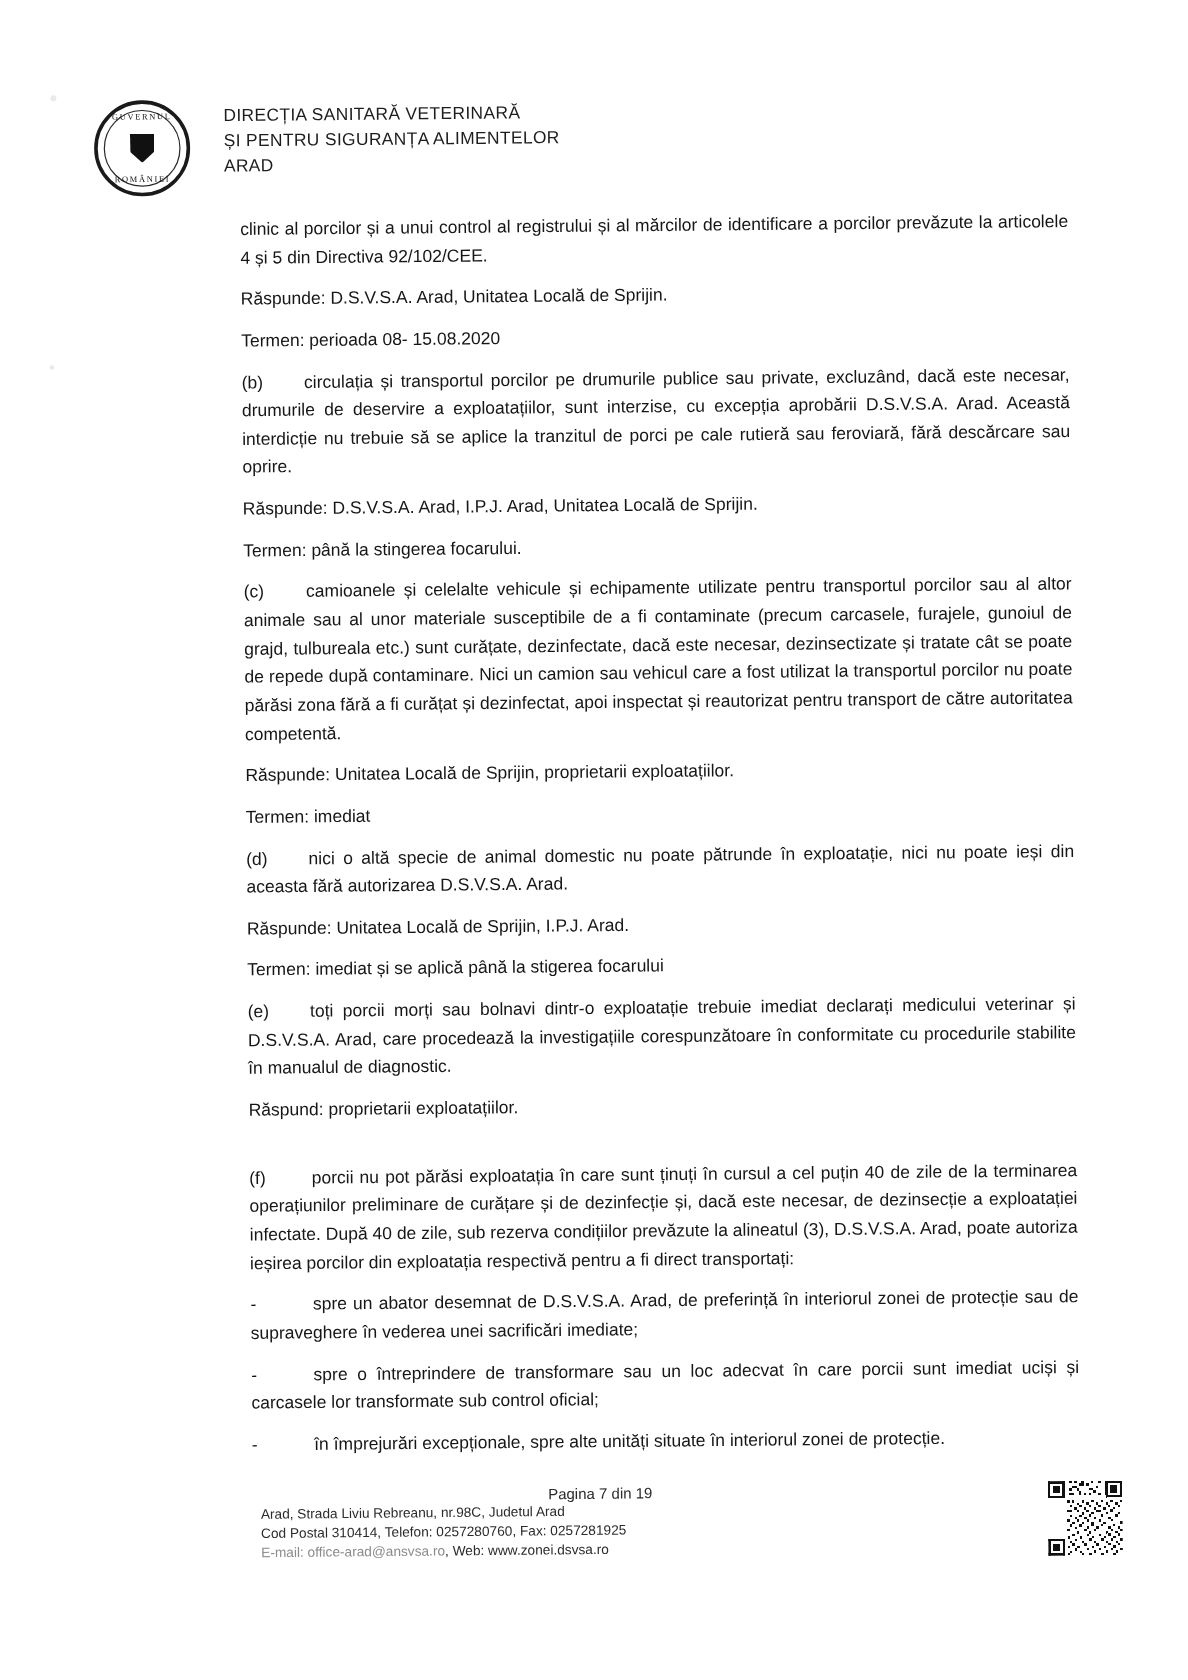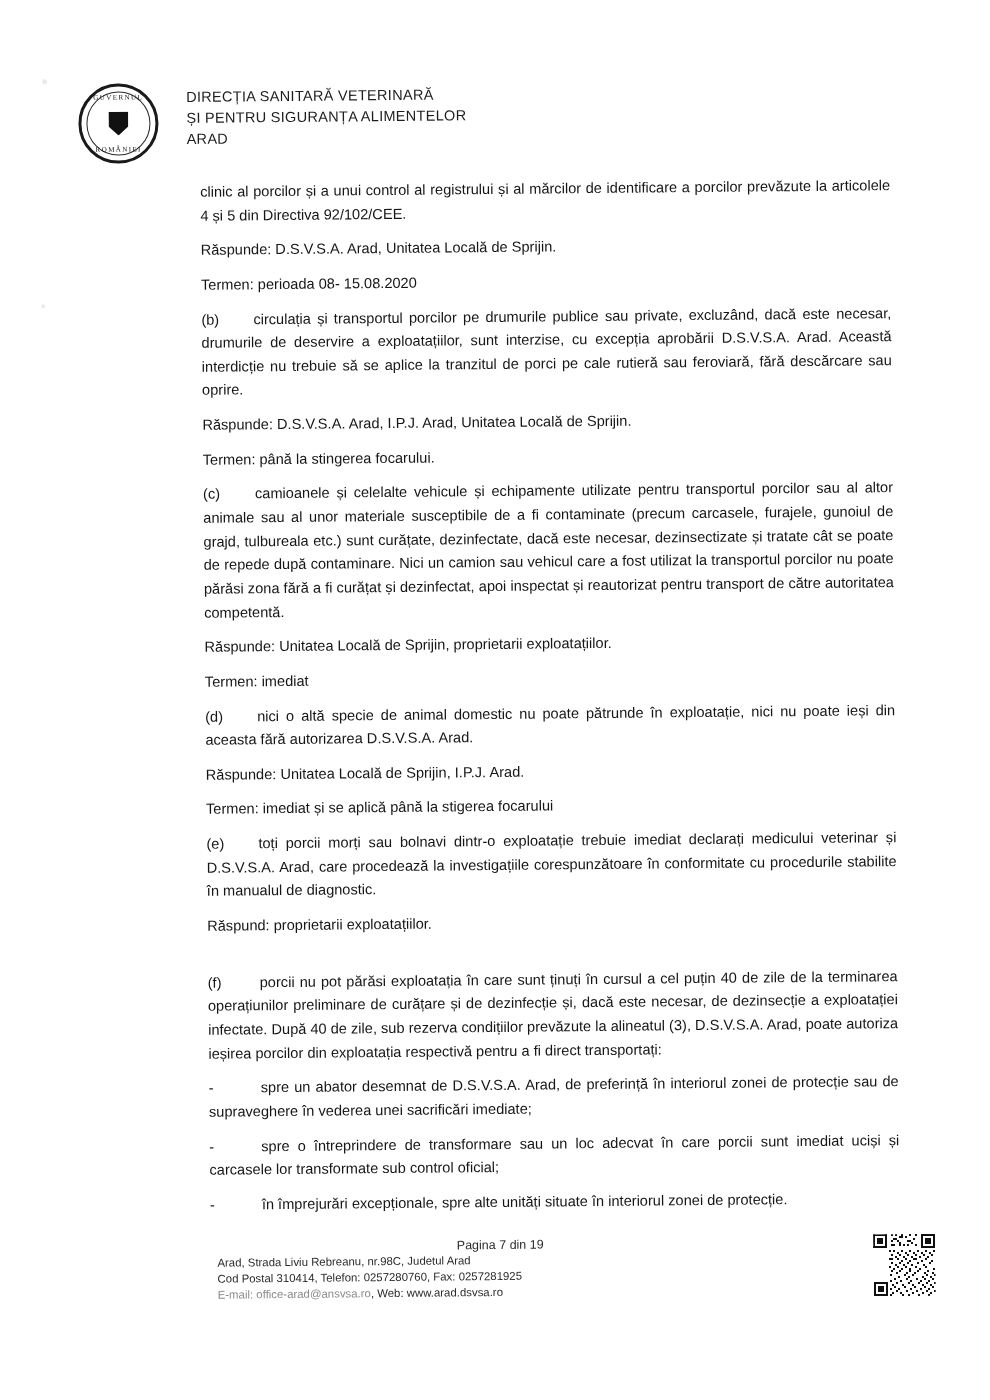--- a/index.html
+++ b/index.html
@@ -229,21 +229,21 @@
       </p>
 
     </div>
 
     <div class="page-num">Pagina 7 din 19</div>
 
     <div class="footer">
       <div>Arad, Strada Liviu Rebreanu, nr.98C, Judetul Arad</div>
       <div>Cod Postal 310414, Telefon: 0257280760, Fax: 0257281925</div>
       <div>
-        <span class="faded">E-mail: </span><span class="faded">office-arad@ansvsa.ro</span><span>, Web: </span><span>www.arad.dsvsa.ro</span>
+        <span class="faded">E-mail: </span><span class="faded">office-arad@ansvsa.ro</span><span>, Web: </span><span>www.zonei.dsvsa.ro</span>
       </div>
     </div>
 
     <div class="qr">
       <svg width="62" height="62" viewBox="0 0 31 31" shape-rendering="crispEdges" aria-hidden="true">
         <rect width="31" height="31" fill="#ffffff"></rect>
         <g fill="#111111">
           <rect x="0" y="0" width="7" height="1"></rect>
             <rect x="0" y="6" width="7" height="1"></rect>
           <rect x="0" y="0" width="1" height="7"></rect>

